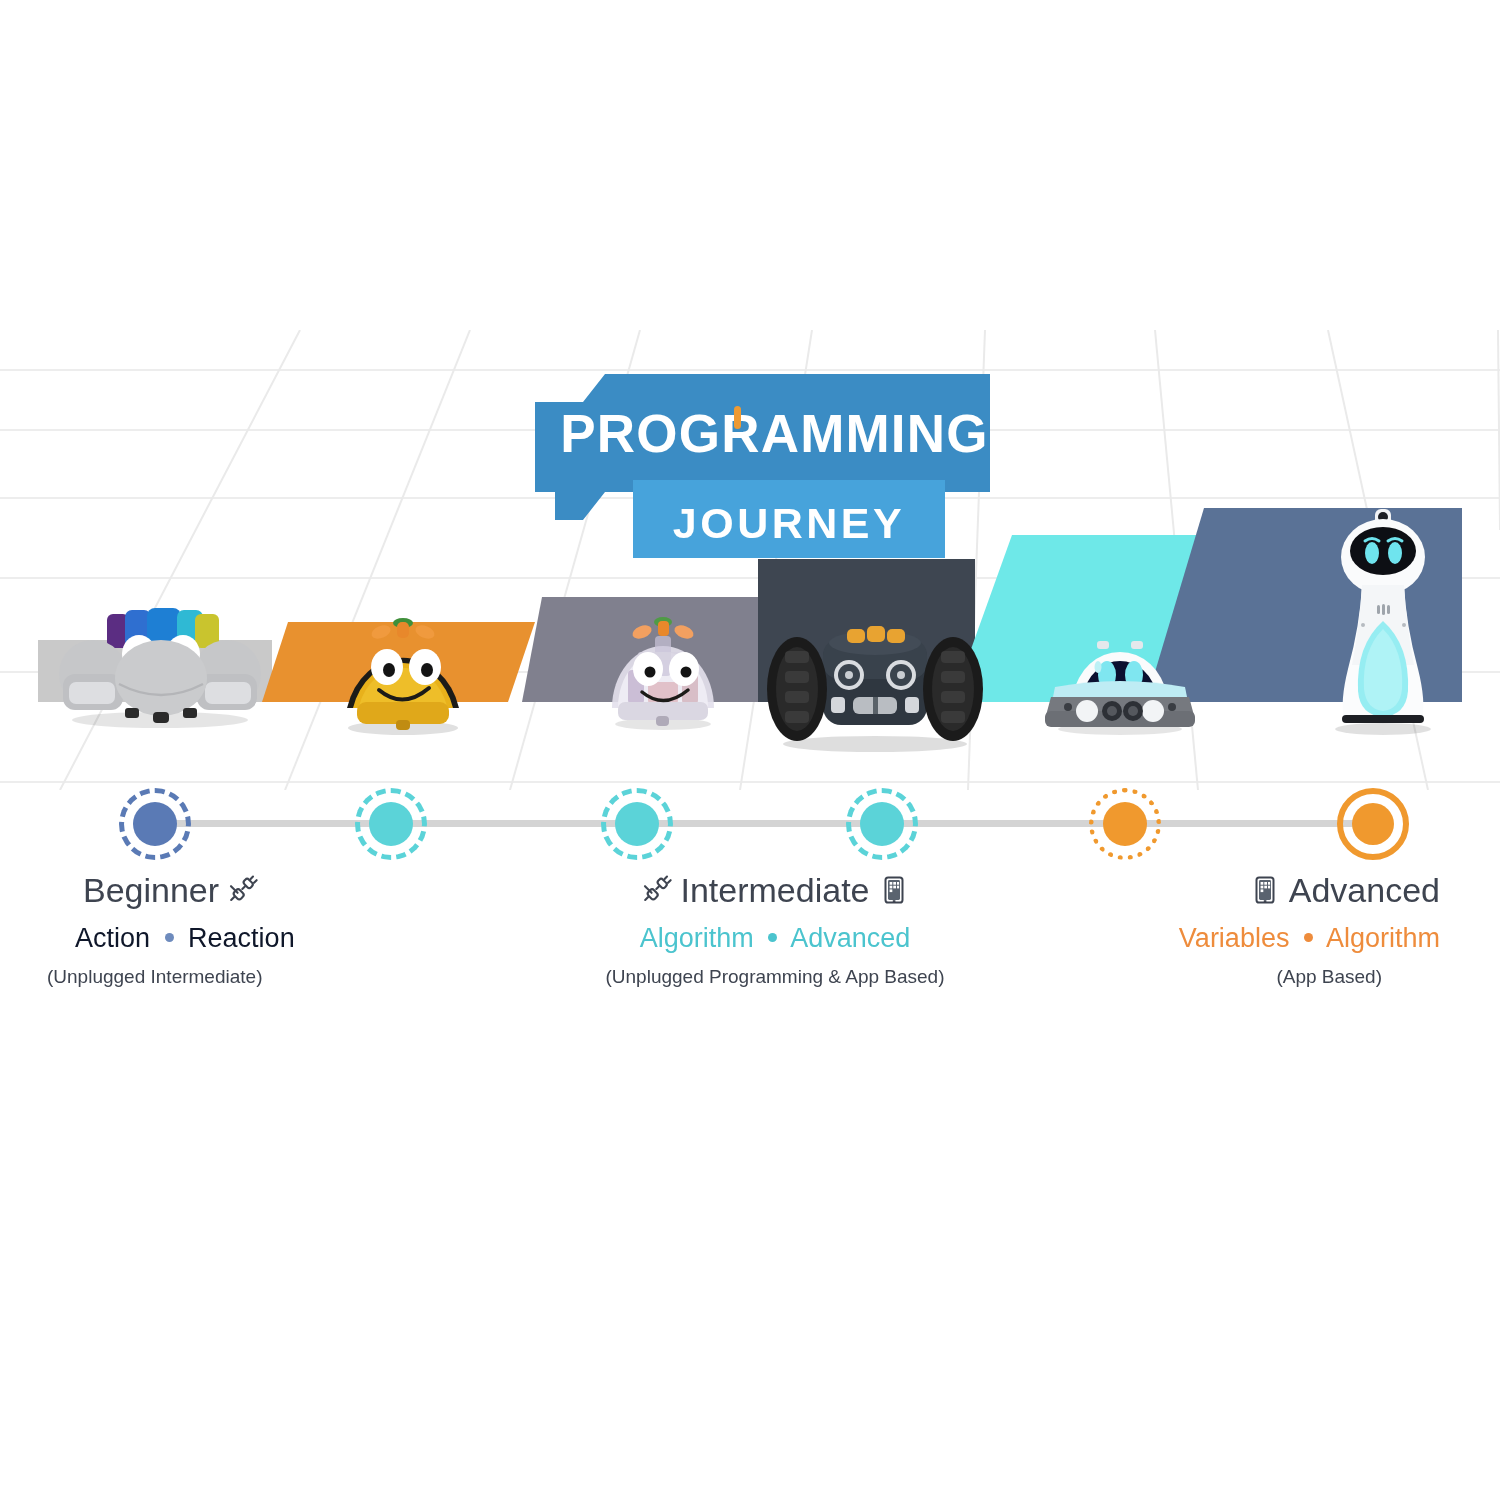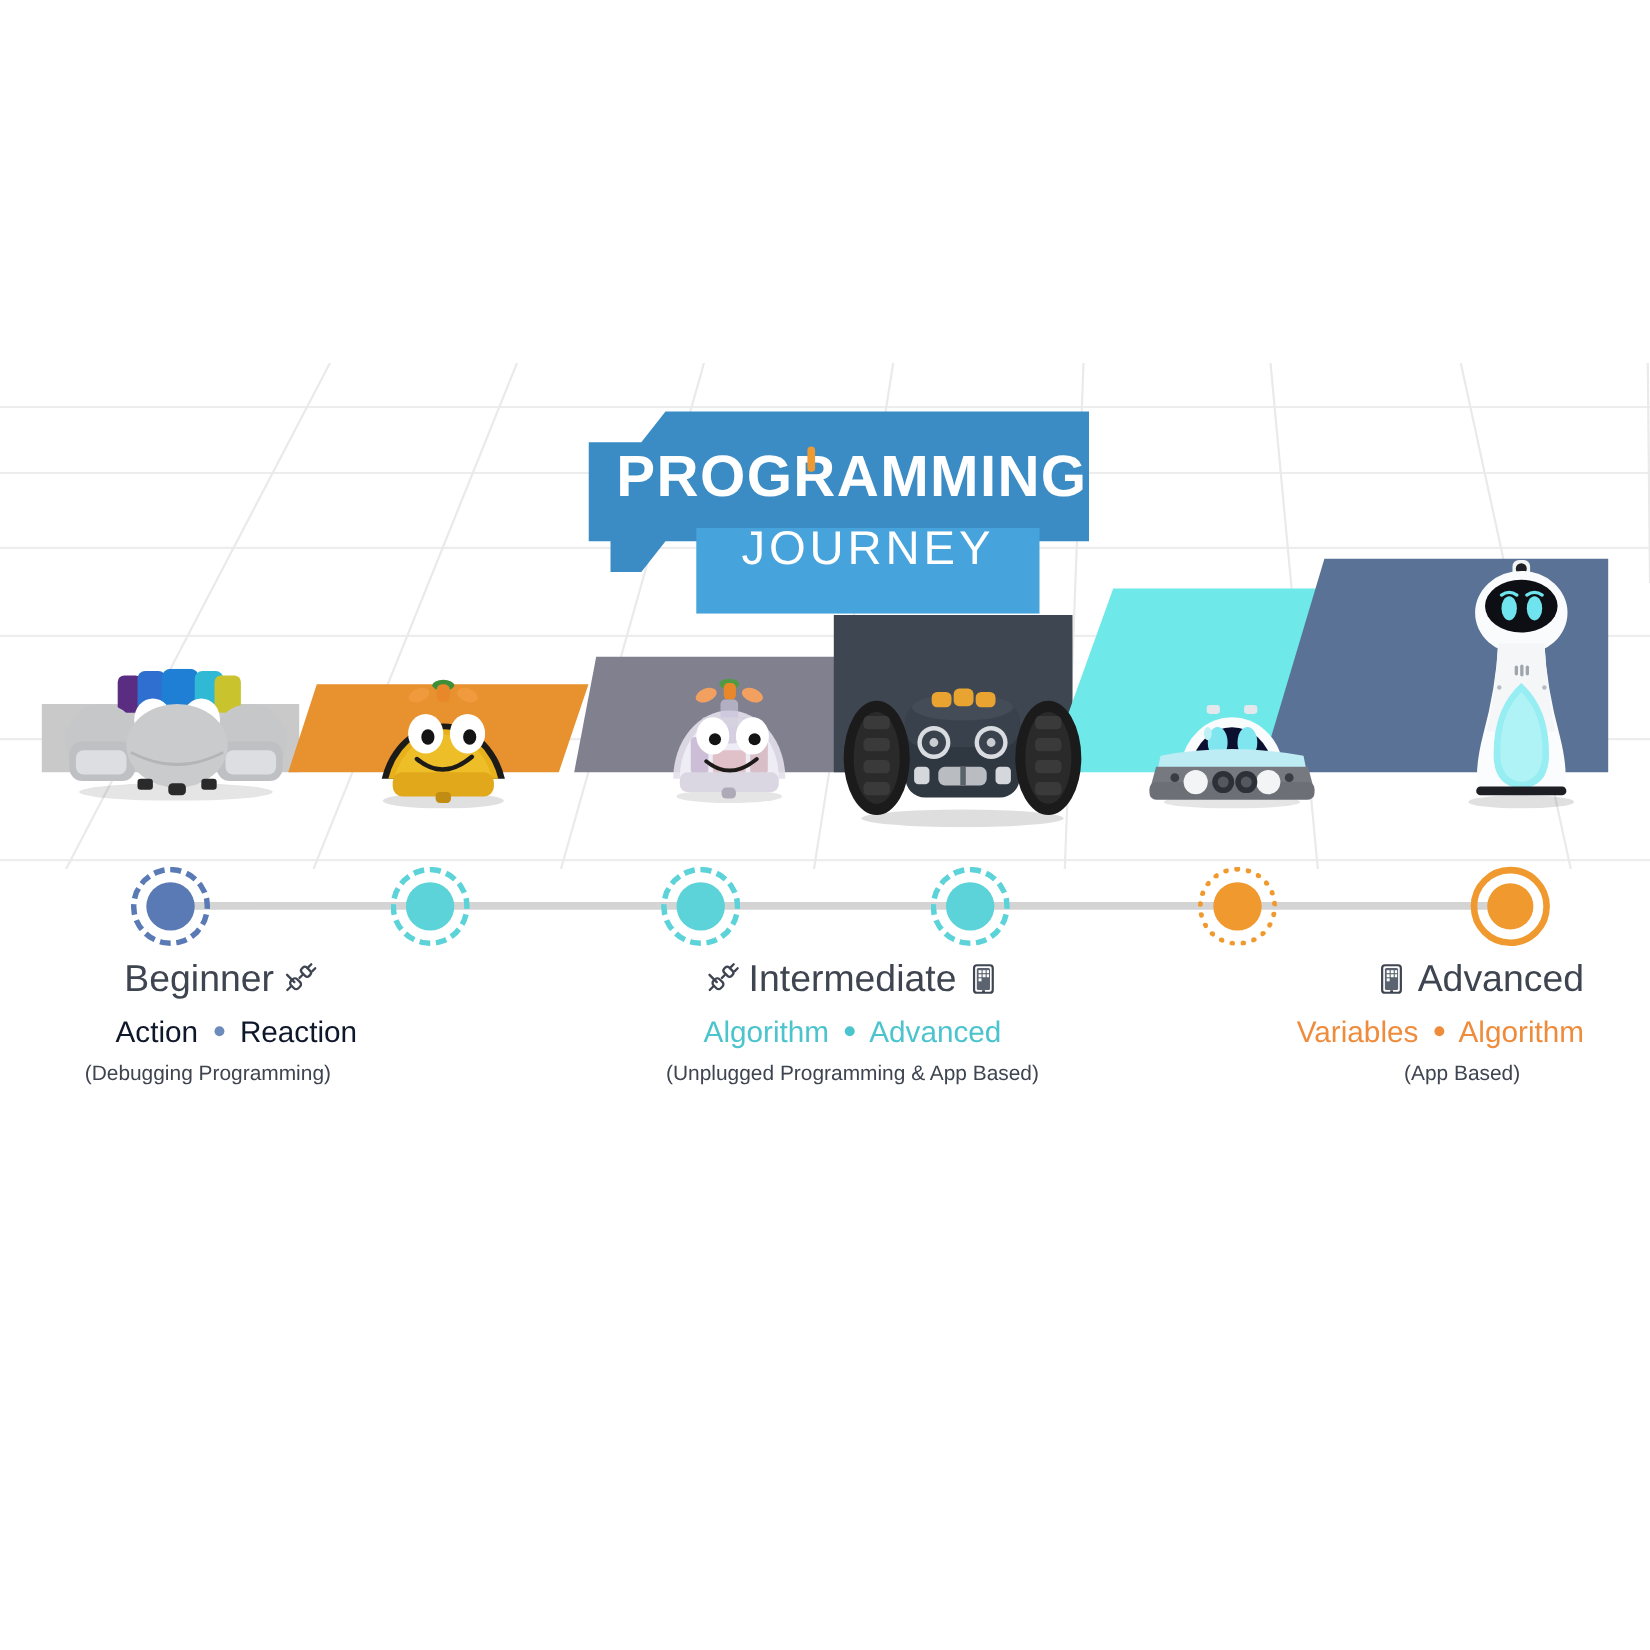--- a/index.html
+++ b/index.html
@@ -27,23 +27,23 @@
   
   .banner { position: absolute; left: 535px; top: 368px; width: 475px; height: 190px; }
   .banner svg { position: absolute; left: 0; top: 0; }
   .banner-title {
     position: absolute; left: 22px; top: 29px; width: 435px;
     text-align: center;
     font-size: 53px; font-weight: 700; letter-spacing: 1.2px;
     color: #ffffff; line-height: 74px; white-space: nowrap;
   }
   .banner-sub {
-    position: absolute; left: 98px; top: 102px; width: 312px;
+    position: absolute; left: 98px; top: 126px; width: 312px;
     text-align: center;
-    font-size: 43px; font-weight: 400; letter-spacing: 3.5px;
+    font-size: 43px; font-weight: 700; letter-spacing: 3.5px;
     color: #ffffff; line-height: 58px; white-space: nowrap;
   }
   .pow-tick {
     position: absolute; left: 199px; top: 38px;
     width: 7px; height: 23px; border-radius: 4px;
     background: #EE9A33;
   }
   .track {
     position: absolute; left: 155px; top: 820px; width: 1215px; height: 7px;
     background: #D4D4D4; border-radius: 3px;
@@ -77,21 +77,21 @@
   .ico { display: inline-block; width: 30px; height: 30px; }
   .ico svg { display: block; }
 
   .c-beginner { color: #0f172a; }
   .c-inter    { color: #4BC4CE; }
   .c-adv      { color: #EE8C3C; }
   .b-beginner { background: #6E8BBD; }
   .b-inter    { background: #4BC4CE; }
   .b-adv      { background: #EE8C3C; }
 
-  .al-left   { text-align: left; margin-left: 30px; }
+  .al-left   { text-align: left; }
   .al-center { text-align: center; }
   .al-right  { text-align: right; }
   .al-center .stage-head { justify-content: center; }
   .al-right  .stage-head { justify-content: flex-end; }
 </style>
 </head>
 <body>
 
 <div id="stage">
 
@@ -386,21 +386,21 @@
             <path d="M3.0 11.2 L9.6 17.8"></path>
           </g>
         </svg>
       </span>
     </div>
     <div class="stage-sub c-beginner" style="padding-left:28px;">
       <span>Action</span>
       <span class="bullet b-beginner"></span>
       <span>Reaction</span>
     </div>
-    <div class="stage-note">(Debugging Programming)</div>
+    <div class="stage-note">(Unplugged Intermediate)</div>
   </div>
 
   <div class="stage-block al-center" style="left:525px; width:500px;">
     <div class="stage-head">
       <span class="ico">
         <svg width="30" height="30" viewBox="0 0 30 30">
           <g stroke="#3E4450" stroke-width="2.1" fill="none" stroke-linecap="round" stroke-linejoin="round">
             <rect x="15.5" y="5.2" width="9.4" height="6.4" rx="2.6" transform="rotate(45 20.2 8.4)"></rect>
             <path d="M22.4 4.2 L25.0 1.6"></path>
             <path d="M26.0 7.8 L28.6 5.2"></path>

